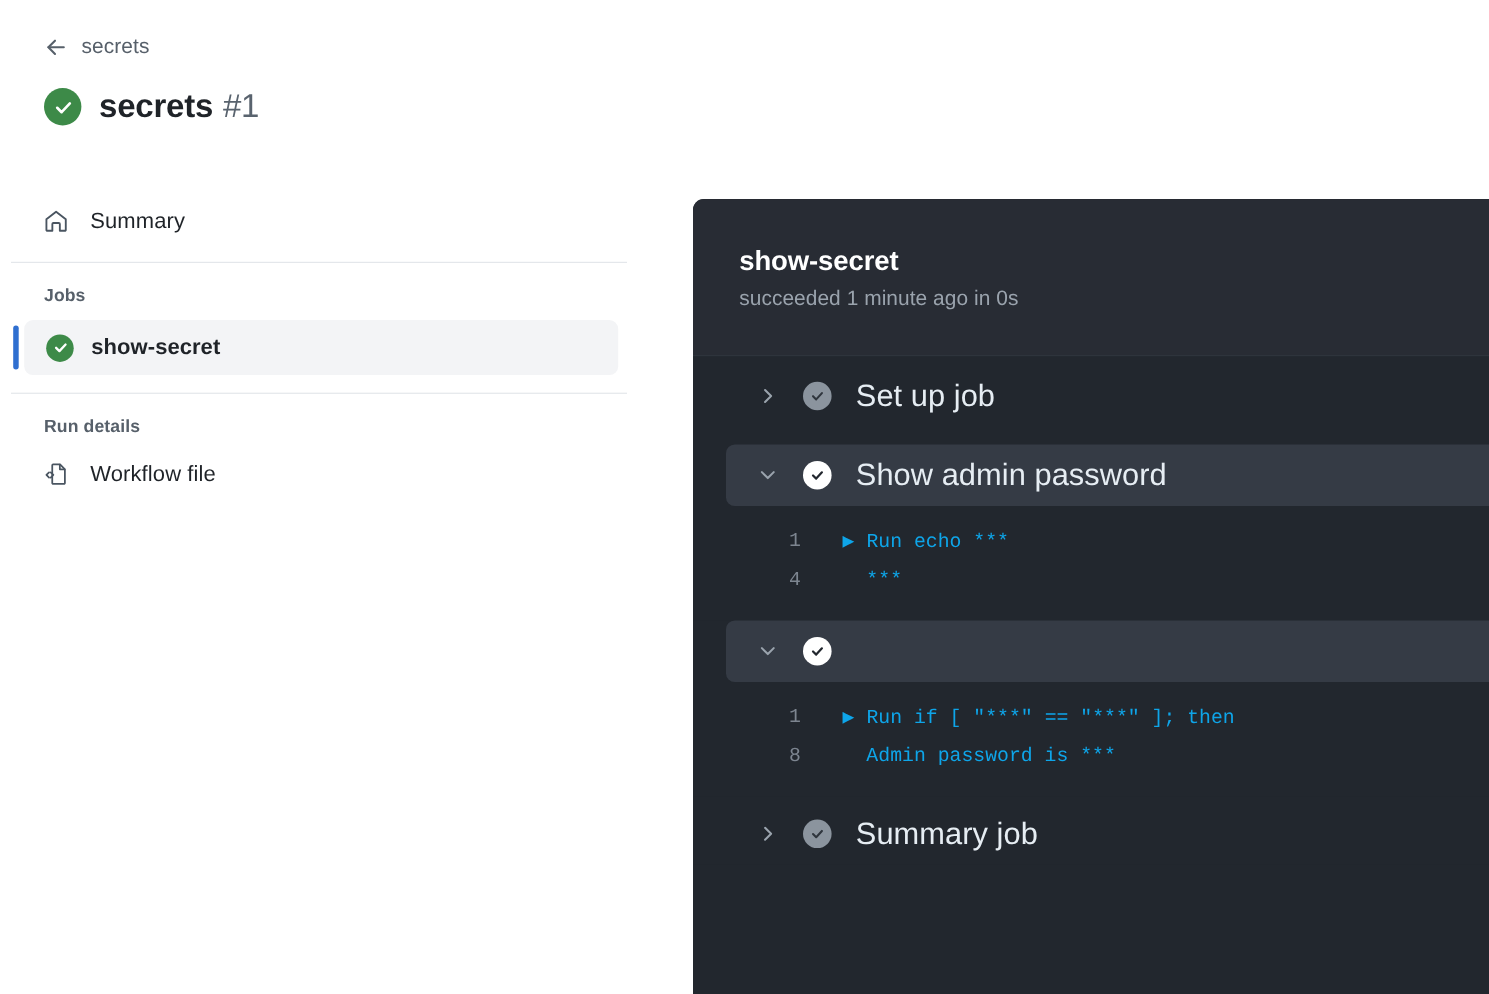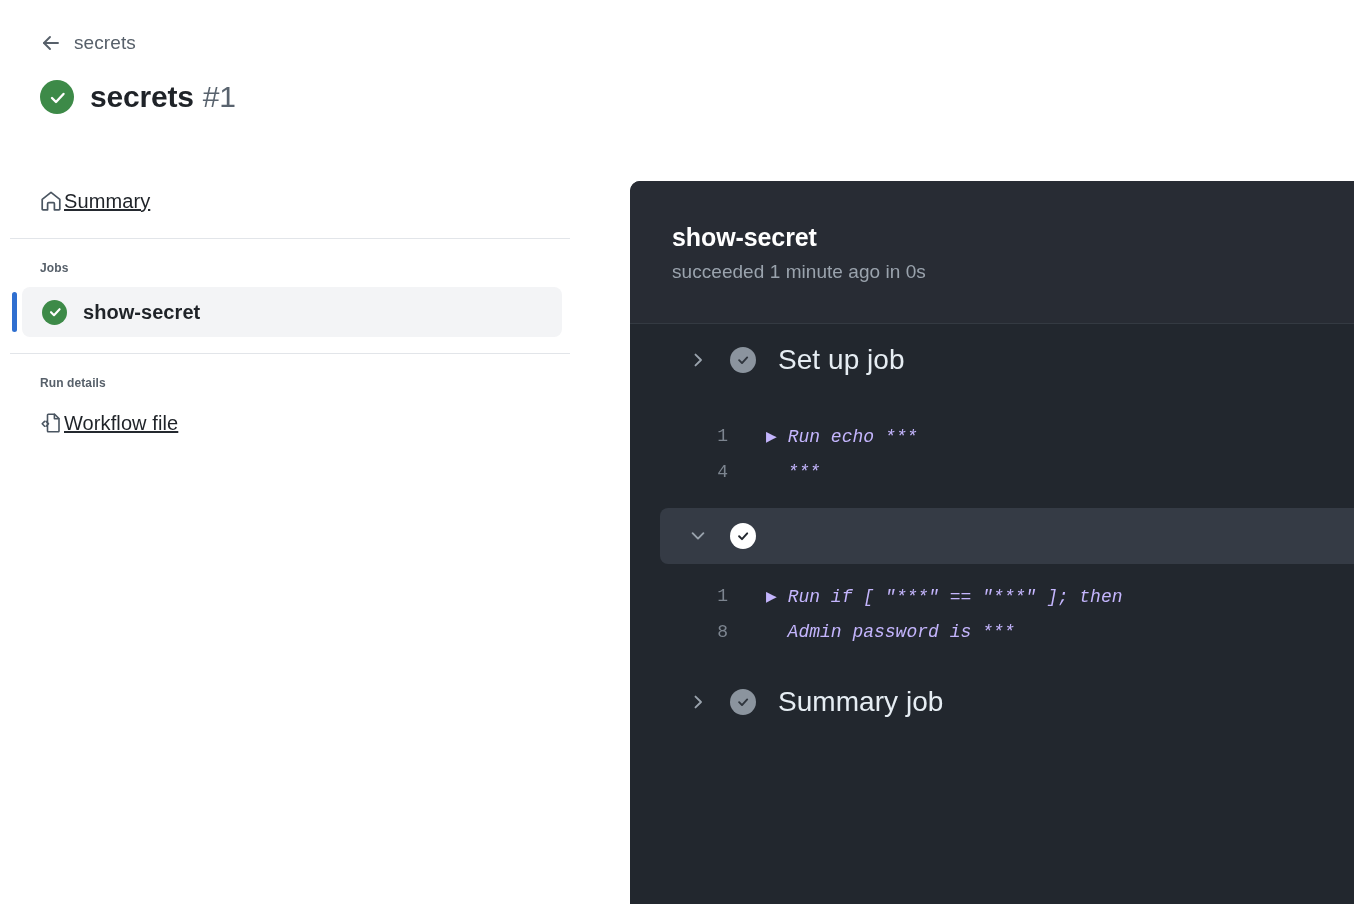--- a/index.html
+++ b/index.html
@@ -84,25 +84,25 @@
   
   .nav {
     position: absolute;
     left: 0; top: 180px;
     width: 580px;
   }
 
   .nav-row {
     display: flex;
     align-items: center;
+    gap: 18px;
     height: 42px;
     padding: 0 14px 0 38px;
     cursor: pointer;
     border-radius: 6px;
-    text-decoration: underline;
   }
   .nav-row .nav-icon {
     width: 26px; height: 26px;
     display: flex; align-items: center; justify-content: center;
     color: #4a5561;
     flex: none;
   }
   .nav-row .nav-icon svg { display: block; }
   .nav-label {
     font-size: 20px;
@@ -110,21 +110,21 @@
     letter-spacing: .1px;
   }
 
   .nav-divider {
     margin: 16px 10px 0 10px;
     height: 1px;
     background: #e2e5e9;
   }
 
   .section-heading {
-    font-size: 12px;
+    font-size: 16px;
     font-weight: 700;
     color: #57606a;
     padding: 0 0 0 40px;
     margin-top: 22px;
     letter-spacing: .1px;
   }
 
   
   .job-list { margin-top: 12px; position: relative; }
   .job-row {
@@ -247,24 +247,23 @@
   .log-line .ln {
     width: 108px;
     text-align: right;
     color: #7d8590;
     padding-right: 10px;
     flex: none;
     -webkit-user-select: none;
     user-select: none;
   }
   .log-line .lt {
-    color: #c4b5fd;
+    color: #0ea5e9;
     white-space: pre;
     padding-left: 28px;
-    font-style: italic;
   }
 </style>
 </head>
 <body>
 
 <div class="left-pane">
 
   <div class="breadcrumb">
     <span class="back-arrow">
       <svg width="22" height="22" viewBox="0 0 22 22" fill="none" stroke="currentColor" stroke-width="1.9" stroke-linecap="round" stroke-linejoin="round">
@@ -356,20 +355,33 @@
       </span>
       <span class="step-check done-dim">
         <svg width="16" height="16" viewBox="0 0 16 16" fill="none" stroke="#2f353d" stroke-width="1.9" stroke-linecap="round" stroke-linejoin="round">
             <path d="M4.1 8.2l2.9 2.9 5.2-5.7"></path>
           </svg>
       </span>
       <span class="step-label">Set up job</span>
     </div>
 
     <div style="height:16px"></div>
+    <div class="step-row expanded">
+      <span class="chev">
+        <svg width="18" height="18" viewBox="0 0 18 18" fill="none" stroke="currentColor" stroke-width="1.9" stroke-linecap="round" stroke-linejoin="round">
+            <path d="M3.6 6.2L9 11.6l5.4-5.4"></path>
+          </svg>
+      </span>
+      <span class="step-check done-bright">
+        <svg width="16" height="16" viewBox="0 0 16 16" fill="none" stroke="#22272e" stroke-width="2" stroke-linecap="round" stroke-linejoin="round">
+            <path d="M4.1 8.2l2.9 2.9 5.2-5.7"></path>
+          </svg>
+      </span>
+      <span class="step-label">Show admin password</span>
+    </div>
 
     <div class="log-lines">
       <div class="log-line">
         <span class="ln">1</span>
         <span class="lt">▶ Run echo ***</span>
       </div>
       <div class="log-line">
         <span class="ln">4</span>
         <span class="lt">  ***</span>
       </div>

